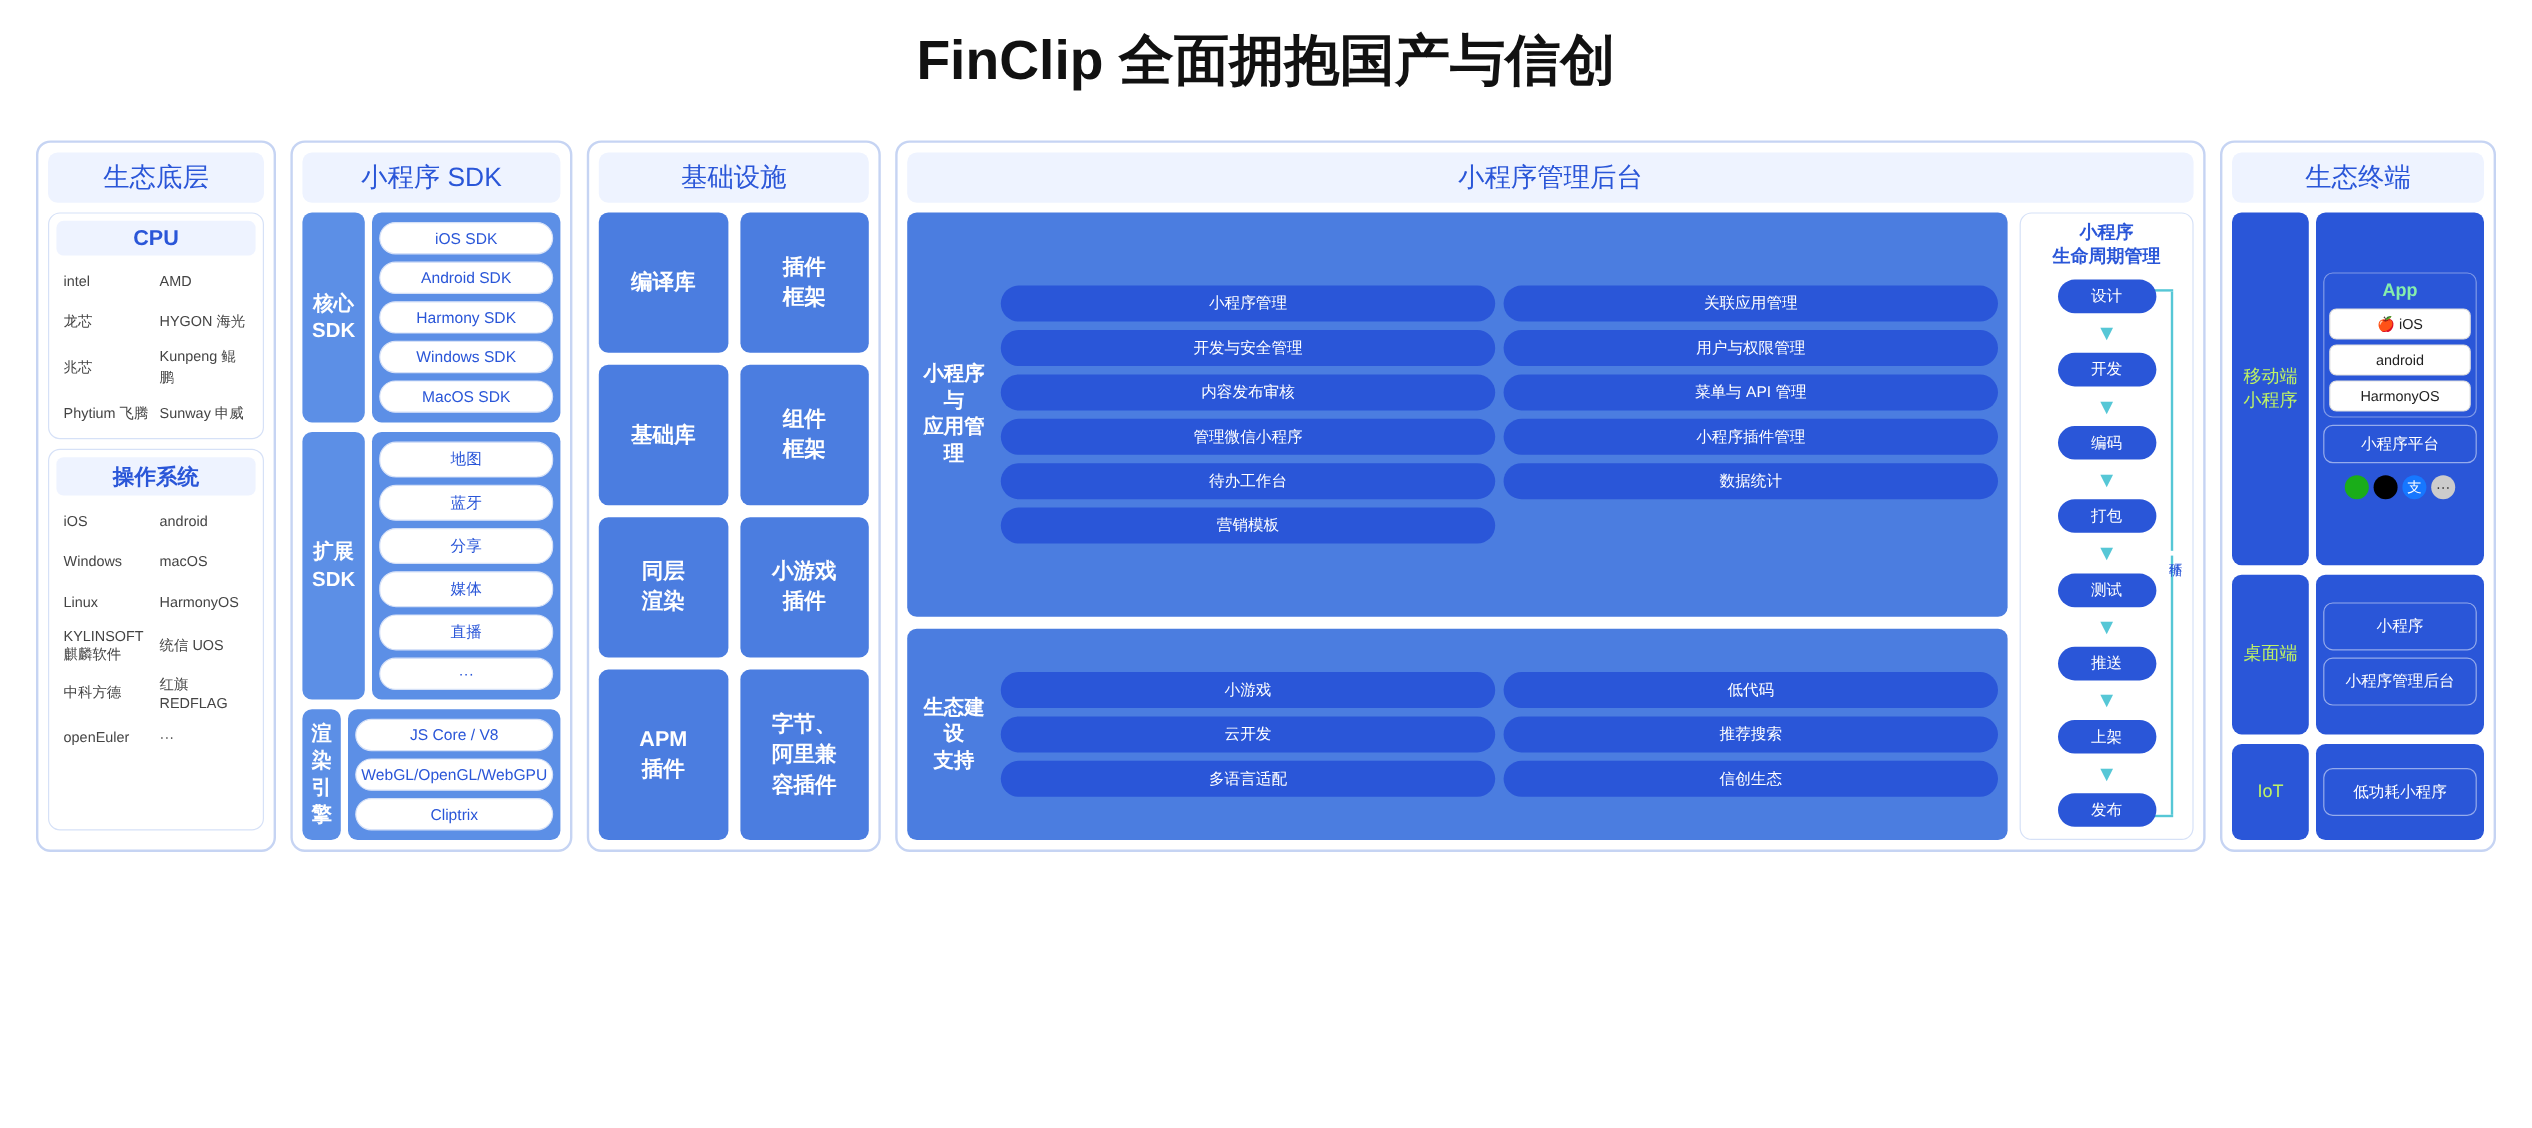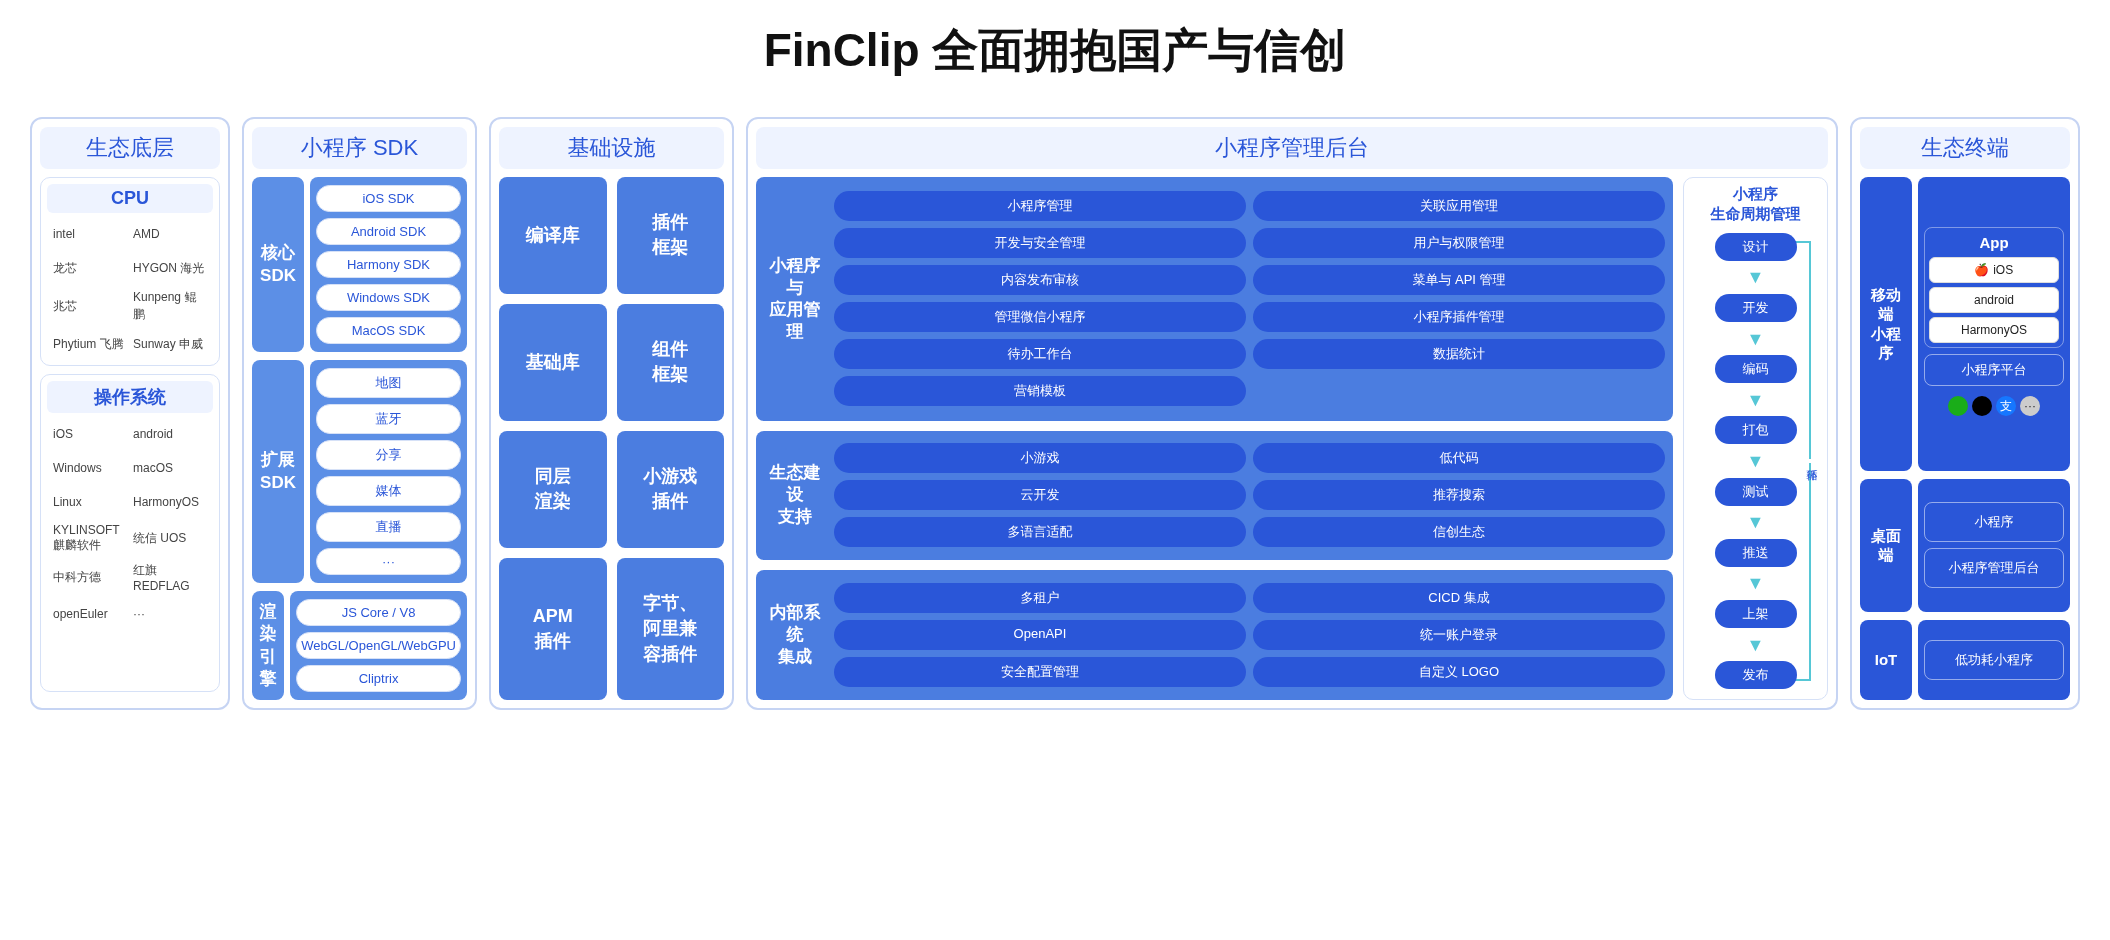--- a/index.html
+++ b/index.html
@@ -44,23 +44,23 @@
 .lc-pill{background:#2a56d8;color:#ffffff;font-size:13px;text-align:center;padding:5px;border-radius:14px;width:82px;margin:0 auto;z-index:2;position:relative}
 .lc-arrow{color:#56c7d6;font-size:18px;text-align:center;line-height:1;z-index:2}
 .lc-line{position:absolute;right:10px;top:14px;bottom:14px;width:2px;background:#56c7d6}
 .lc-line::before{content:"";position:absolute;top:-2px;right:0;width:18px;height:2px;background:#56c7d6}
 .lc-line::after{content:"";position:absolute;bottom:-2px;right:0;width:18px;height:2px;background:#56c7d6}
 .lc-cycle-label{position:absolute;right:2px;top:50%;transform:translateY(-50%);font-size:11px;color:#2a56d8;writing-mode:vertical-rl;z-index:3;background:#fff;padding:2px 0}
 
 
 .term-body{display:flex;flex-direction:column;gap:8px;flex:1}
 .term-row{display:flex;gap:6px;flex:1}
-.term-side{background:#2a56d8;color:#ffffff;border-radius:8px;width:52px;display:flex;align-items:center;justify-content:center;font-size:15px;font-weight:700;text-align:center;line-height:1.3;padding:4px}
+.term-side{background:#2a56d8;color:#bef264;border-radius:8px;width:64px;display:flex;align-items:center;justify-content:center;font-size:15px;font-weight:400;text-align:center;line-height:1.3;padding:4px}
 .term-right{flex:1;background:#2a56d8;border-radius:8px;padding:6px;display:flex;flex-direction:column;gap:6px;justify-content:center}
-.term-sec-title{color:#ffffff;font-size:15px;font-weight:600;text-align:center;padding:2px}
+.term-sec-title{color:#86efac;font-size:15px;font-weight:600;text-align:center;padding:2px}
 .term-pill{background:#fff;color:#222;font-size:12px;text-align:center;padding:5px 4px;border-radius:6px;border:1px solid #ddd;display:flex;align-items:center;justify-content:center;gap:4px}
 .term-plain{background:transparent;border:1px solid rgba(255,255,255,.5);color:#fff;font-size:13px;text-align:center;padding:10px 4px;border-radius:8px}
 .icon-row{display:flex;gap:4px;justify-content:center;padding:4px 0}
 .icon-dot{width:20px;height:20px;border-radius:50%;background:#fff;display:flex;align-items:center;justify-content:center;font-size:12px;color:#222}
 .icon-dot.green{background:#1aad19;color:#fff}
 .icon-dot.black{background:#000;color:#fff}
 .icon-dot.blue{background:#1677ff;color:#fff}
 .icon-dot.gray{background:#ccc}
 </style>
 </head>
@@ -177,31 +177,20 @@
             <div class="admin-bl-title">生态建设<br>支持</div>
             <div class="admin-pills">
               <div class="admin-pill">小游戏</div>
               <div class="admin-pill">低代码</div>
               <div class="admin-pill">云开发</div>
               <div class="admin-pill">推荐搜索</div>
               <div class="admin-pill">多语言适配</div>
               <div class="admin-pill">信创生态</div>
             </div>
           </div>
-          <div class="admin-block">
-            <div class="admin-bl-title">内部系统<br>集成</div>
-            <div class="admin-pills">
-              <div class="admin-pill">多租户</div>
-              <div class="admin-pill">CICD 集成</div>
-              <div class="admin-pill">OpenAPI</div>
-              <div class="admin-pill">统一账户登录</div>
-              <div class="admin-pill">安全配置管理</div>
-              <div class="admin-pill">自定义 LOGO</div>
-            </div>
-          </div>
         </div>
       <div class="admin-right">
         <div class="lc-title" id="lc-title">小程序<br>生命周期管理</div>
         <div class="lc-items" id="lc-items">
           <div class="lc-line"></div>
           <div class="lc-cycle-label">循环</div>
         <div class="lc-pill">设计</div>
             <div class="lc-arrow">▼</div>
             <div class="lc-pill">开发</div>
             <div class="lc-arrow">▼</div>

